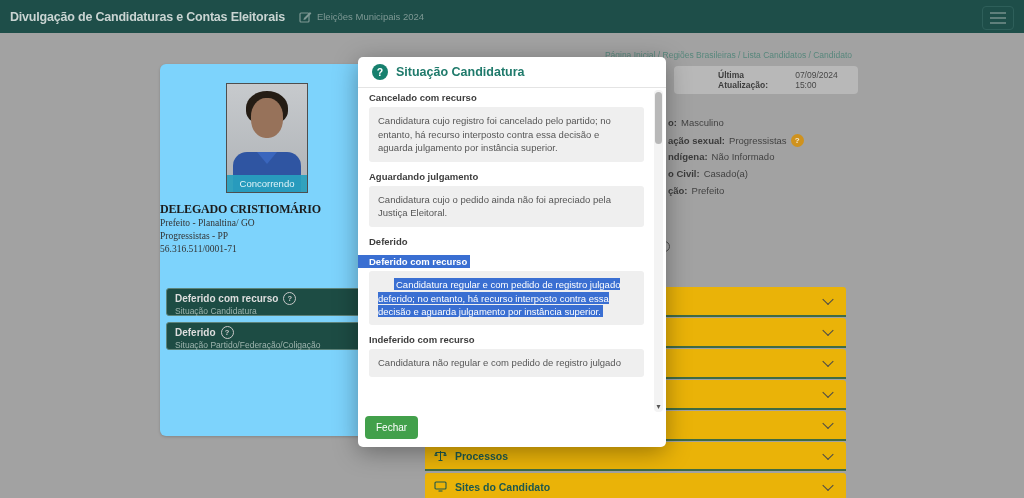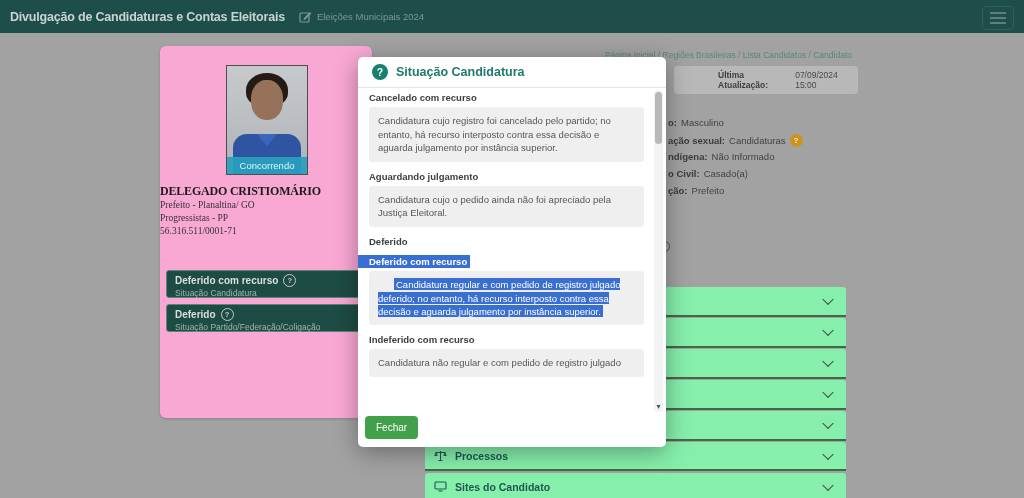--- a/index.html
+++ b/index.html
@@ -15,21 +15,21 @@
   .burger i{display:block;width:16px;height:2px;background:#5f7f7b;}
 
   
   .breadcrumb{position:absolute;top:50px;right:172px;font-size:8.5px;color:#57877c;}
 
   
   .last-update{position:absolute;left:674px;top:66px;width:184px;height:28px;background:#b8b8b8;border-radius:4px;display:flex;align-items:center;justify-content:center;font-size:8.5px;color:#474747;gap:3px;}
   .last-update b{color:#3d3d3d;padding-left:44px;}
 
   
-  .cand-card{position:absolute;left:160px;top:46px;width:212px;height:372px;background:#f9a8d4;border-radius:6px;box-shadow:0 1px 3px rgba(0,0,0,.18);}
+  .cand-card{position:absolute;left:160px;top:64px;width:212px;height:372px;background:#7dd3fc;border-radius:6px;box-shadow:0 1px 3px rgba(0,0,0,.18);}
   .photo{position:absolute;left:66px;top:19px;width:80px;height:108px;background:linear-gradient(#c7cacd,#aeb2b6);border:1px solid #4e4e4e;overflow:hidden;}
   .hair{position:absolute;left:19px;top:7px;width:42px;height:34px;background:#241c14;border-radius:50% 50% 42% 42%;}
   .face{position:absolute;left:24px;top:14px;width:32px;height:40px;background:#97725a;border-radius:46%;}
   .shirt{position:absolute;left:6px;bottom:0;width:68px;height:40px;background:#2f55a2;border-radius:14px 14px 0 0;}
   .collar{position:absolute;left:30px;bottom:28px;width:20px;height:12px;background:#3a66bd;clip-path:polygon(0 0,100% 0,50% 100%);}
   .running-badge{position:absolute;left:0;right:0;bottom:0;height:17px;background:rgba(40,160,190,.93);color:#dff3f8;font-size:9.5px;display:flex;align-items:center;justify-content:center;}
   .cand-text{position:absolute;left:0;right:0;top:138px;text-align:left;font-family:Liberation Serif, serif;}
   .cand-name{font-size:12px;font-weight:bold;color:#1b1b1b;letter-spacing:-0.2px;}
   .cand-line{font-size:9.5px;color:#333;line-height:13px;}
   .cand-line:first-of-type{margin-top:4px;}
@@ -39,21 +39,21 @@
   .chip-sub{font-size:8.5px;color:#9fb5af;margin-top:1px;}
   .help-o{display:inline-flex;width:11px;height:11px;border:1px solid #c9c9c9;border-radius:50%;color:#c9c9c9;font-size:7.5px;font-weight:bold;align-items:center;justify-content:center;}
 
   
   .detail-row{position:absolute;left:668px;font-size:9.5px;color:#424242;display:flex;align-items:center;gap:4px;white-space:nowrap;}
   .detail-row b{color:#3b3b3b;}
   .badge-orange{display:inline-flex;width:13px;height:13px;border-radius:50%;background:#cf921e;color:#f4e9d4;font-size:8px;font-weight:bold;align-items:center;justify-content:center;cursor:pointer;}
   .circle-frag{position:absolute;left:659px;top:241px;width:11px;height:11px;border:1.5px solid #4f4f4f;border-radius:50%;box-sizing:border-box;}
 
   
-  .acc-row{position:absolute;left:425px;width:421px;background:#86efac;border-bottom:2px solid #3f6b44;border-radius:3px 3px 0 0;cursor:pointer;}
+  .acc-row{position:absolute;left:425px;width:421px;background:#eab308;border-bottom:2px solid #3f6b44;border-radius:3px 3px 0 0;cursor:pointer;}
   .acc-row .chev{position:absolute;right:14px;top:50%;width:7px;height:7px;border-right:1.8px solid #4a4a4a;border-bottom:1.8px solid #4a4a4a;transform:translateY(-70%) rotate(45deg);}
   .acc-label{display:flex;align-items:center;gap:8px;height:100%;padding-left:9px;color:#1d584e;font-size:10.5px;font-weight:bold;}
   .acc-label svg{flex:0 0 auto;}
 
   
   .modal{position:absolute;left:358px;top:57px;width:308px;height:390px;background:#ffffff;border-radius:5px;box-shadow:0 5px 24px rgba(0,0,0,.35);z-index:50;}
   .m-head{height:30px;display:flex;align-items:center;padding-left:14px;border-bottom:1px solid #e4e4e4;}
   .m-qicon{width:16px;height:16px;border-radius:50%;background:#17806e;color:#fff;font-size:10.5px;font-weight:bold;display:flex;align-items:center;justify-content:center;}
   .m-title{margin-left:8px;color:#1f7a6b;font-size:12.5px;font-weight:bold;}
   .m-body{position:absolute;left:0;top:31px;width:308px;height:326px;overflow:hidden;box-sizing:border-box;padding:4px 22px 0 11px;}
@@ -124,21 +124,21 @@
       <div class="chip-sub">Situação Partido/Federação/Coligação</div>
     </div>
   </div>
 
   <div class="detail-row" style="top:117px;">
     <b>o:</b>
     <span>Masculino</span>
   </div>
   <div class="detail-row" style="top:134px;">
     <b>ação sexual:</b>
-    <span>Candidaturas</span>
+    <span>Progressistas</span>
     <span class="badge-orange">?</span>
   </div>
   <div class="detail-row" style="top:151px;">
     <b>ndígena:</b>
     <span>Não Informado</span>
   </div>
   <div class="detail-row" style="top:168px;">
     <b>o Civil:</b>
     <span>Casado(a)</span>
   </div>

